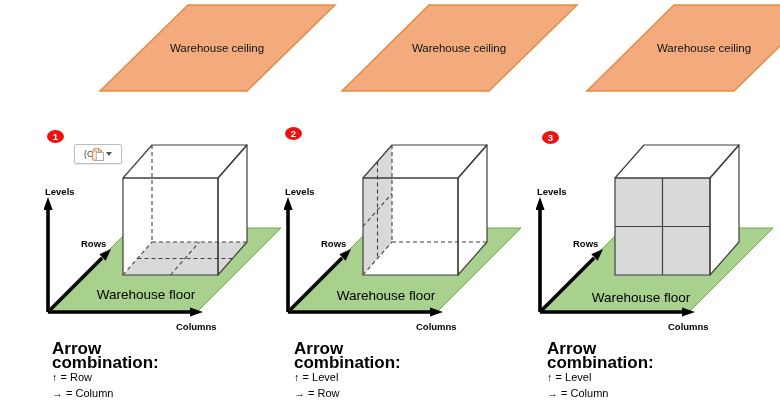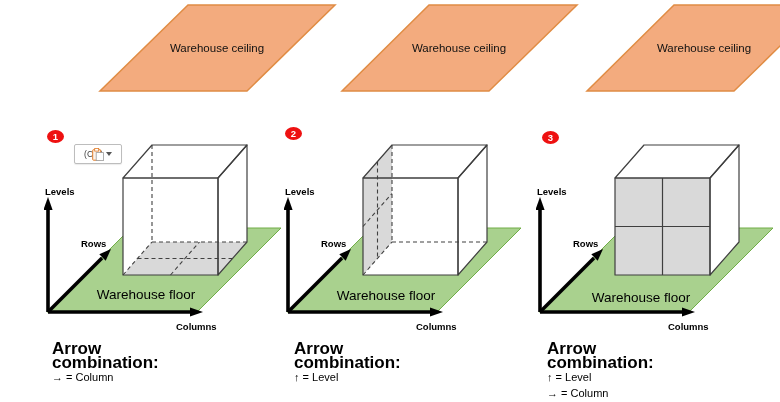--- a/index.html
+++ b/index.html
@@ -169,25 +169,27 @@
       <rect class="cube-edge" x="79" y="48" width="95" height="97"></rect>
     </g>
     <text class="axis-label" x="1" y="65">Levels</text>
     <text class="axis-label" x="37" y="117">Rows</text>
     <text class="axis-label" x="132" y="200">Columns</text>
     <text class="floor-label" x="105" y="172" text-anchor="middle">Warehouse floor</text>
   </svg>
 
   <div class="legend" style="left:8px">
     <div class="legend-title">Arrow combination:</div>
+    <div class="legend-line">↑ = Row</div>
     <div class="legend-line">→ = Column</div>
   </div>
   <div class="legend" style="left:250px">
     <div class="legend-title">Arrow combination:</div>
     <div class="legend-line">↑ = Level</div>
+    <div class="legend-line">→ = Row</div>
   </div>
   <div class="legend" style="left:503px">
     <div class="legend-title">Arrow combination:</div>
     <div class="legend-line">↑ = Level</div>
     <div class="legend-line">→ = Column</div>
   </div>
 
 </div>
 
 </body></html>

